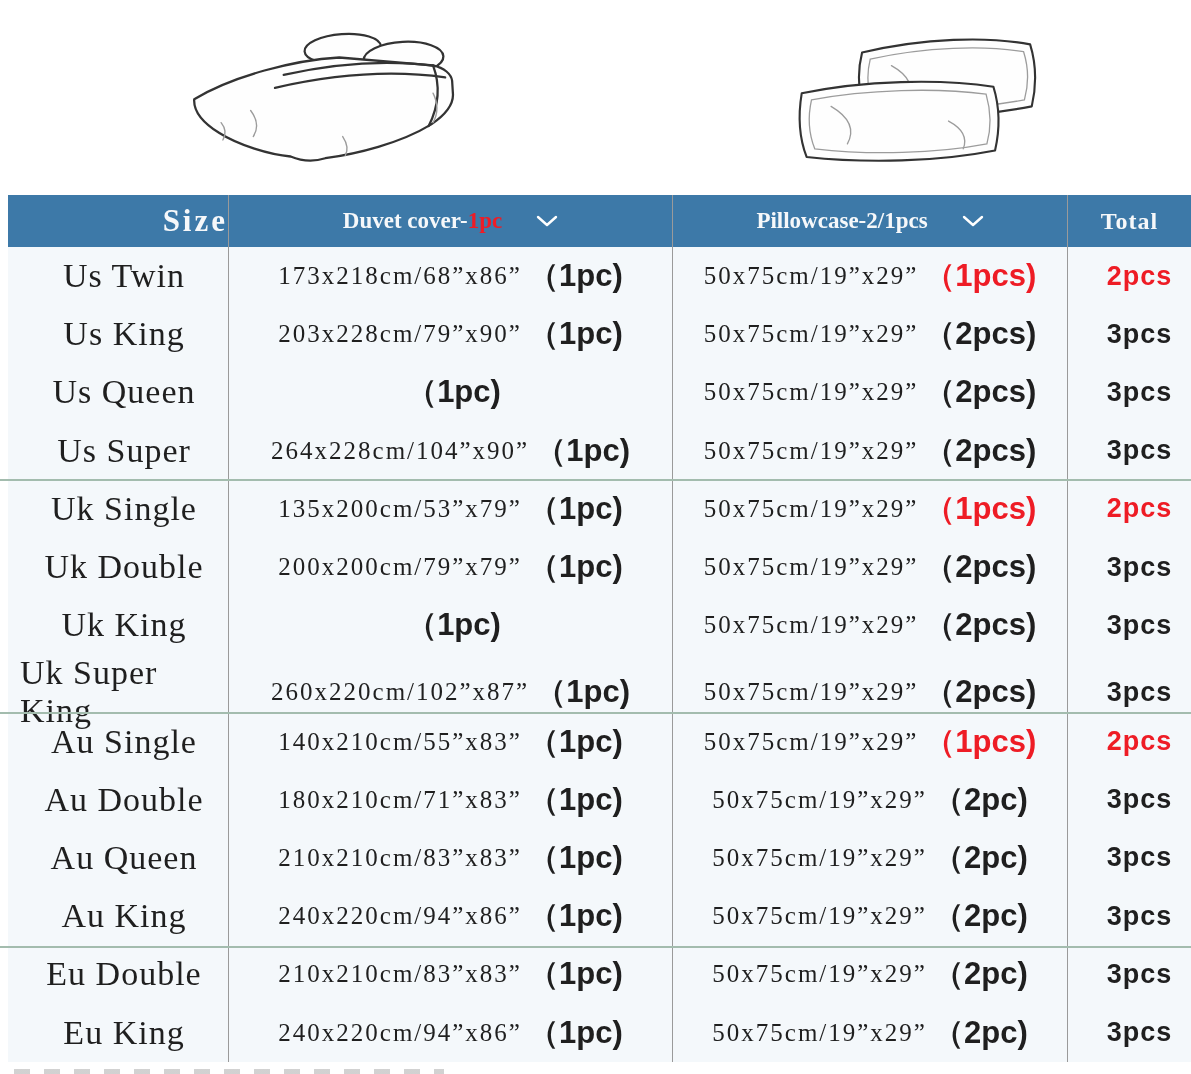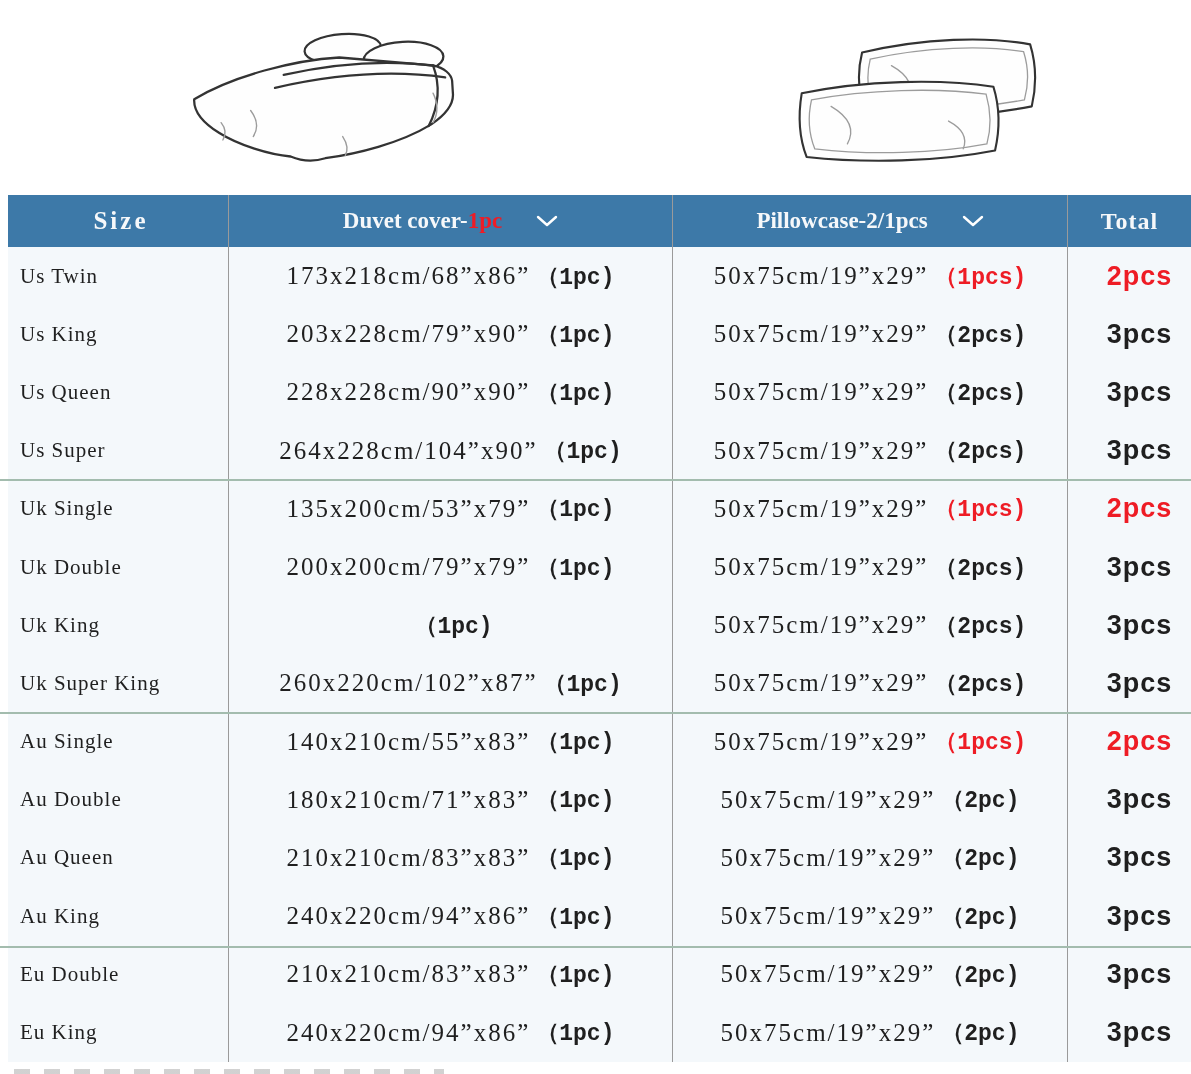--- a/index.html
+++ b/index.html
@@ -27,35 +27,35 @@
   }
   .thead{
     display:grid;grid-template-columns:220px 444px 395px 124px;
     height:52px;background:var(--header-bg);
   }
   .th{
     color:#f6f8fa;font-weight:bold;display:flex;align-items:center;justify-content:center;
     font-size:23px;position:relative;
   }
   .th + .th{border-left:1px solid var(--divider);}
-  .th-size{justify-content:center;padding-left:6px;font-size:25px;letter-spacing:3px;}
+  .th-size{justify-content:flex-end;padding-left:6px;font-size:31px;letter-spacing:3px;}
   .th-total{font-size:24px;letter-spacing:1px;}
   .th .red{color:var(--red);}
   .chev{margin-left:34px;display:inline-flex;align-items:center;}
   .chev svg{display:block;}
   .tbody{background:var(--body-bg);}
   .tr{
     display:grid;grid-template-columns:220px 444px 395px 124px;
     height:58.2px;align-items:center;
   }
   .td{height:100%;display:flex;align-items:center;justify-content:center;font-size:25px;color:var(--text);}
   .td + .td{border-left:1px solid var(--divider);}
-  .td-size{justify-content:flex-start;padding-left:12px;font-size:21px;letter-spacing:1px;}
+  .td-size{justify-content:center;padding-left:12px;font-size:34px;letter-spacing:1px;}
   .dims{letter-spacing:2px;text-align:center;}
-  .qty{font-family:Liberation Mono, monospace;font-weight:bold;font-size:23px;letter-spacing:0;margin-left:6px;}
+  .qty{font-family:Liberation Sans, sans-serif;font-weight:bold;font-size:31px;letter-spacing:0;margin-left:6px;}
   .td-total{font-family:"Liberation Sans", sans-serif;font-weight:bold;font-size:27px;letter-spacing:1px;padding-left:20px;}
   .red{color:var(--red) !important;}
 
   .section-line{
     position:absolute;left:0;width:1191px;height:0;
     border-top:2px solid var(--section-line);
   }
   .cropped-next-row{
     position:absolute;left:14px;bottom:0;width:430px;height:5px;opacity:.45;
     background:repeating-linear-gradient(90deg,#9a9a9a 0 16px,transparent 16px 30px);
@@ -150,21 +150,20 @@
     <div class="td td-total">
           <span class="total-val">3pcs</span>
         </div>
   </div>
 
   <div class="tr">
     <div class="td td-size">
           <span class="size-label">Us Queen</span>
         </div>
     <div class="td">
-          <span class="dims duvet-dims">228x228cm/90”x90”</span>
           <span class="qty duvet-qty">（1pc)</span>
         </div>
     <div class="td">
           <span class="dims pillow-dims">50x75cm/19”x29”</span>
           <span class="qty pillow-qty">（2pcs)</span>
         </div>
     <div class="td td-total">
           <span class="total-val">3pcs</span>
         </div>
   </div>

